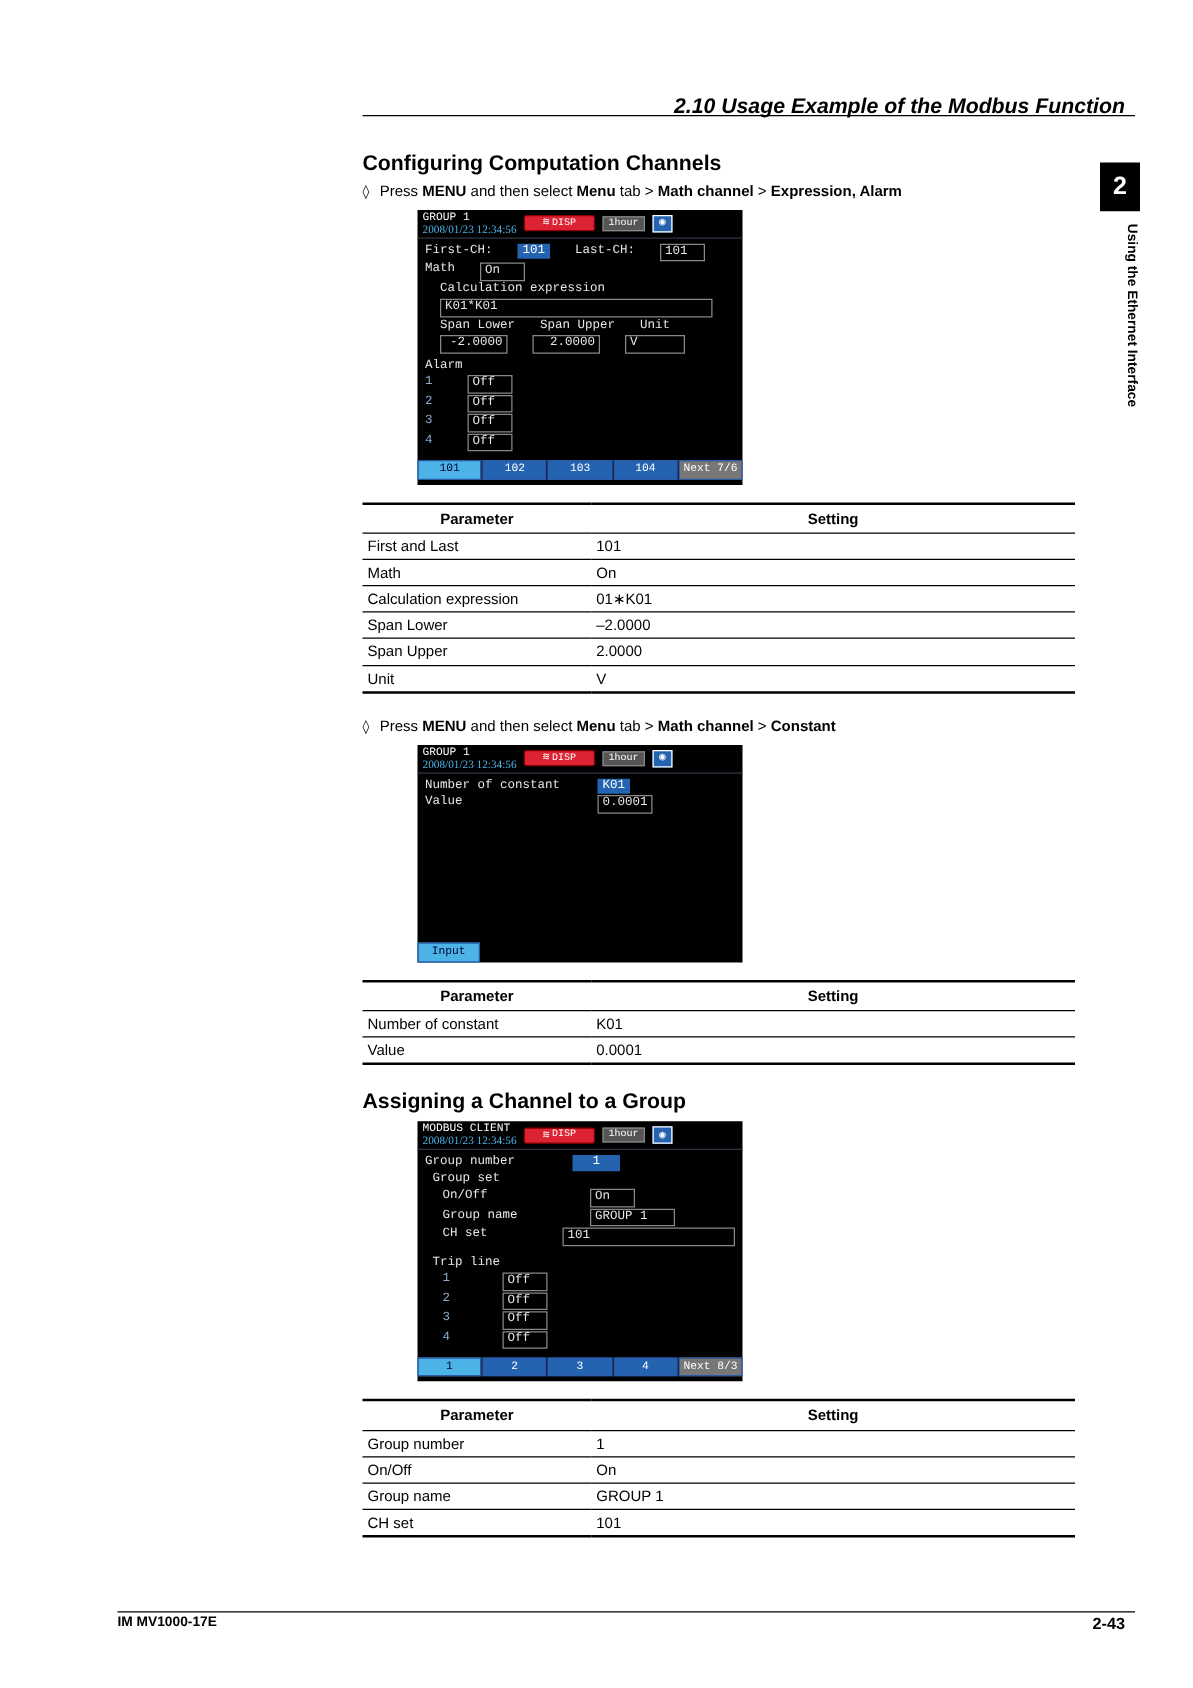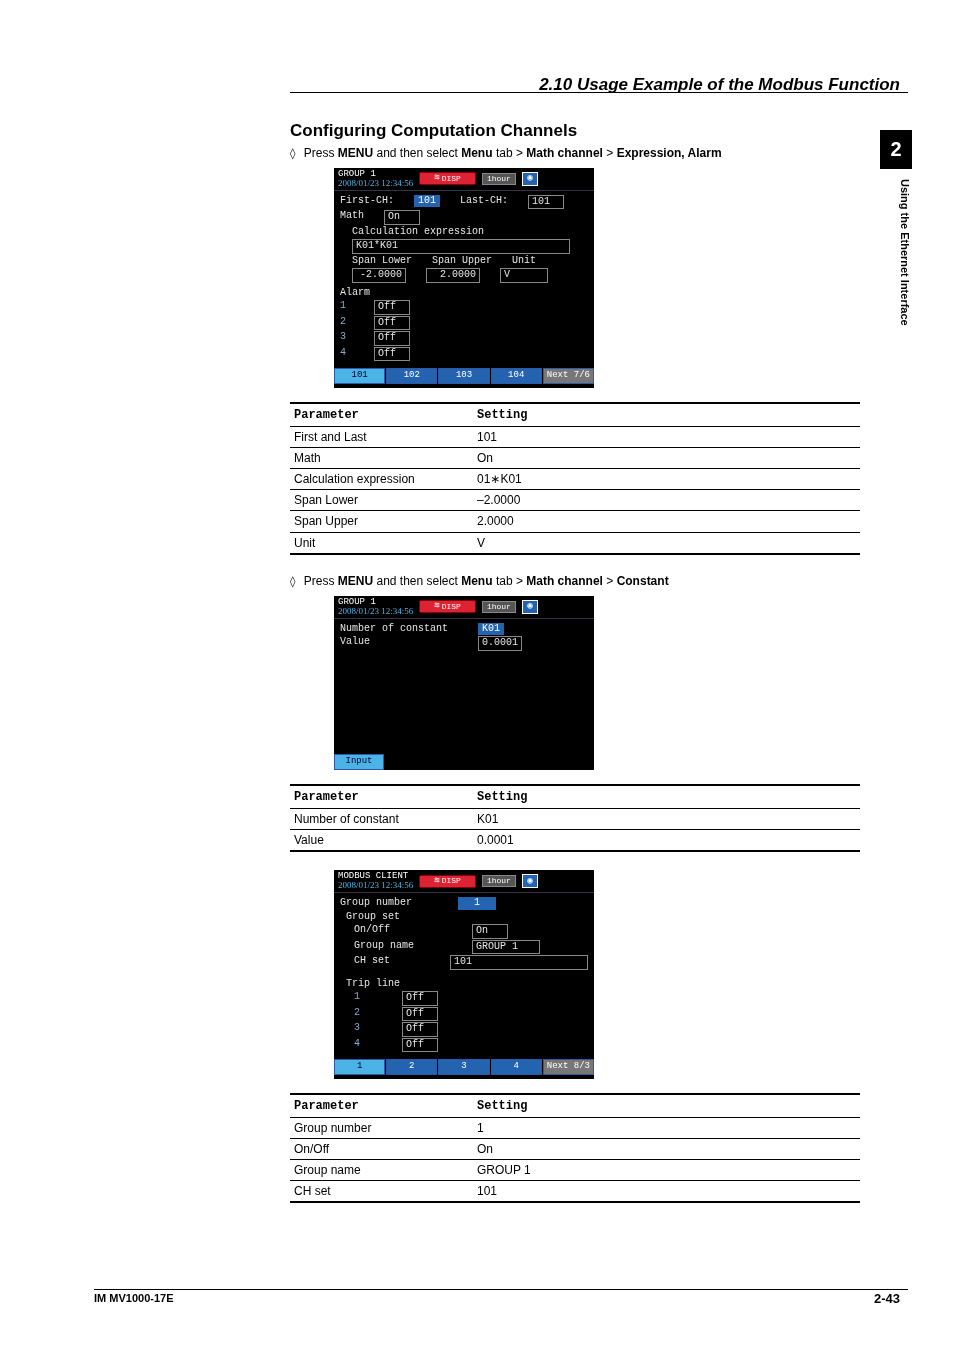--- a/index.html
+++ b/index.html
@@ -44,21 +44,21 @@
   .shot .lab{white-space:pre;}
   .shot .hl{background:#2463b0;color:#fff;padding:0 4px;}
   .shot .fld{background:#000;border:1px solid #888;color:#e6e6e6;padding:0 3px;min-width:28px;display:inline-block;}
   .shot .footer{display:flex;gap:1px;margin-top:4px;}
   .shot .footer .soft{flex:1;background:#2463b0;border:1px solid #2b5aa8;color:#fff;font-size:9px;text-align:center;padding:1px 0;}
   .shot .footer .selsoft{background:#4bb3e6;color:#003;}
   .shot .footer .greysoft{background:#777;}
 
   
   table.params{width:570px;border-collapse:collapse;font-size:12px;margin:0 0 18px 0;}
-  table.params thead th{text-align:left;font-weight:700;border-top:2px solid var(--rule);border-bottom:1px solid var(--rule);padding:3px 4px;font-family:Liberation Mono, monospace;}
+  table.params thead th{text-align:center;font-weight:700;border-top:2px solid var(--rule);border-bottom:1px solid var(--rule);padding:3px 4px;}
   table.params tbody td{border-bottom:1px solid var(--rule);padding:2px 4px;}
   table.params tbody tr:last-child td{border-bottom:2px solid var(--rule);}
   table.params th.col-p, table.params td.col-p{width:175px;}
 
   
   .footer-line{position:absolute;left:94px;right:46px;bottom:60px;border-top:1px solid var(--rule);}
   .foot-left{position:absolute;left:94px;bottom:44px;font-size:11px;font-weight:700;}
   .foot-right{position:absolute;right:54px;bottom:42px;font-size:13px;font-weight:700;}
 </style>
 </head>
@@ -232,20 +232,21 @@
             <td class="col-p">Number of constant</td>
             <td>K01</td>
           </tr>
         <tr>
             <td class="col-p">Value</td>
             <td>0.0001</td>
           </tr>
       </tbody>
     </table>
 
+    <h3 class="section">Assigning a Channel to a Group</h3>
 
     <div class="shot">
       <div class="titlebar">
         <div class="tb-left">
           <div>MODBUS CLIENT</div>
           <div class="ts">2008/01/23 12:34:56</div>
         </div>
         <span class="tb-badge">
             <span class="waves"></span>
             <span>DISP</span>

